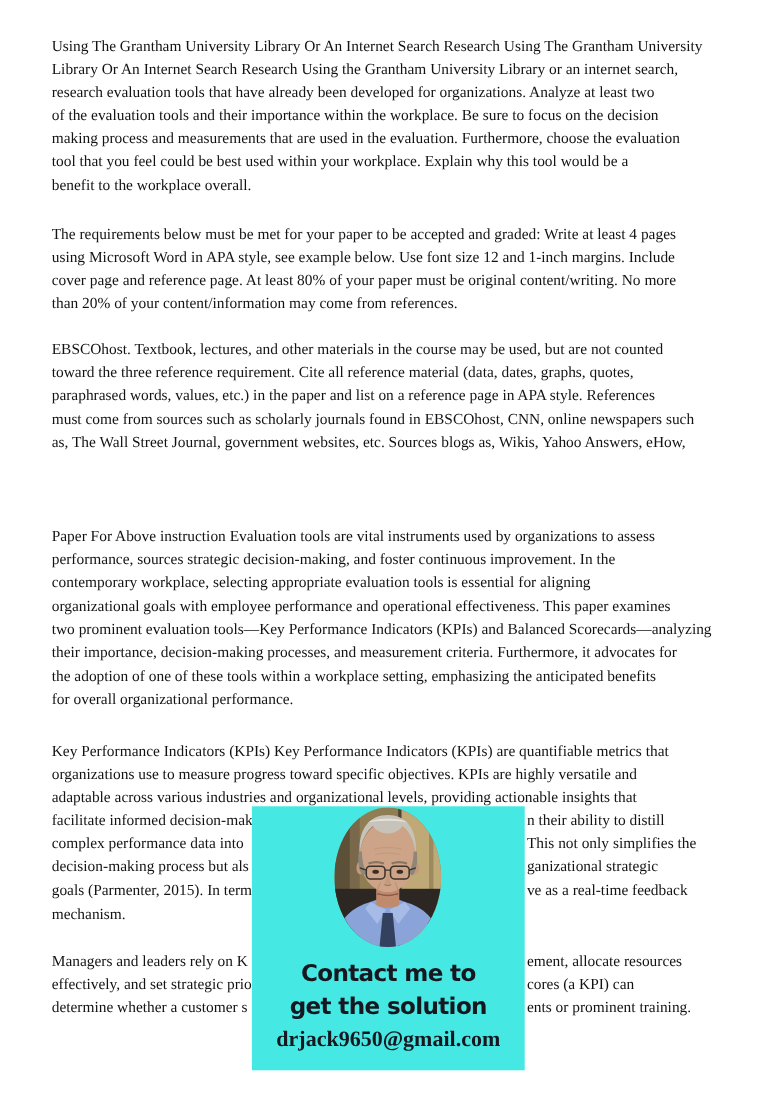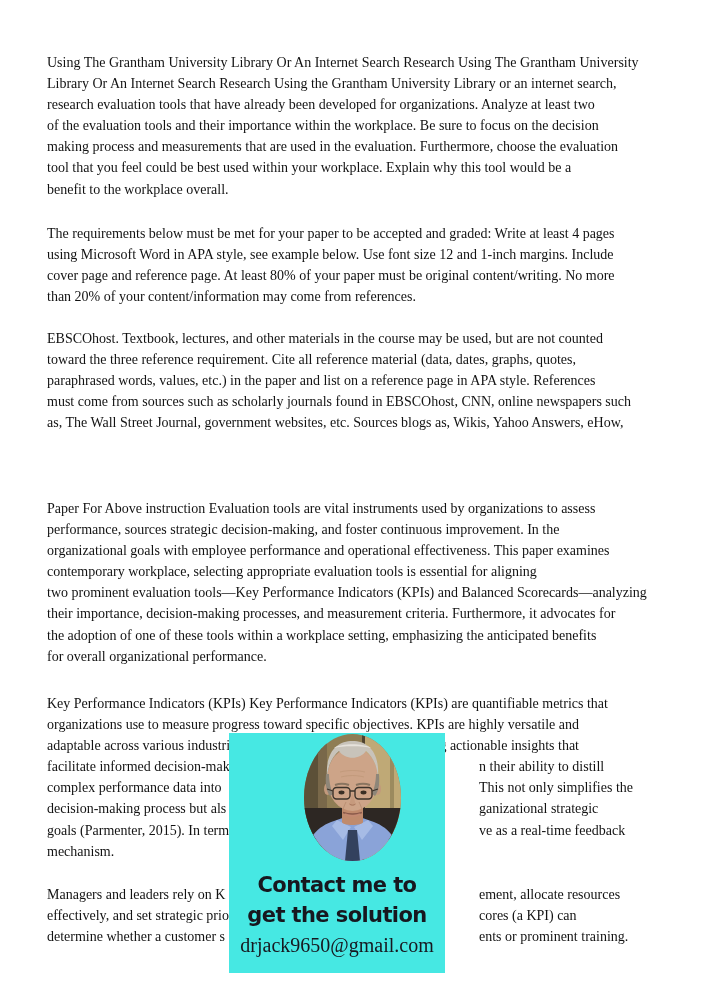--- a/index.html
+++ b/index.html
@@ -2,42 +2,42 @@
 <html><head>
 <meta charset="utf-8">
 <style>
   html,body{margin:0;padding:0;}
   body{
     width:708px;height:1000px;position:relative;overflow:hidden;
     background:#ffffff;color:#121212;
     font-family:"Liberation Serif","DejaVu Serif",serif;
   }
   .doc{position:absolute;left:47px;top:0;width:614px;}
-  .para{position:absolute;left:0;width:614px;margin-top:20px;}
+  .para{position:absolute;left:0;width:614px;}
   #p1{top:32px}#p2{top:203px}#p3{top:308px}#p4{top:478px}#p5{top:673px}#p6{top:864px}
   .line{
     white-space:nowrap;font-size:14px;line-height:21.1px;height:21.1px;
     position:relative;
   }
   .frag-right{position:absolute;left:432px;top:0;}
   
   .overlay{
-    position:absolute;left:229px;top:733px;width:216px;height:240px;
+    position:absolute;left:229px;top:733px;width:248px;height:240px;
     z-index:5;text-align:center;
   }
   .photo{position:absolute;left:75px;top:1px;width:97px;height:127px;display:block;}
   .headline{
     position:absolute;top:137px;left:0;right:0;
     font-family:"DejaVu Sans","Liberation Sans",sans-serif;
     font-weight:bold;font-size:21px;line-height:30px;letter-spacing:-0.6px;
   }
   .email{
     position:absolute;top:200px;left:0;right:0;
     font-family:"Liberation Serif",serif;
-    font-weight:normal;font-size:20px;line-height:24px;
+    font-weight:bold;font-size:20px;line-height:24px;
   }
 </style>
 </head>
 <body style="background: rgb(255, 255, 255); color: rgb(18, 18, 18);">
 
 <div class="doc">
     <div class="para" id="p1">
       <div class="line">Using The Grantham University Library Or An Internet Search Research Using The Grantham University</div>
       <div class="line">Library Or An Internet Search Research Using the Grantham University Library or an internet search,</div>
       <div class="line">research evaluation tools that have already been developed for organizations. Analyze at least two</div>
@@ -55,22 +55,22 @@
     <div class="para" id="p3">
       <div class="line">EBSCOhost. Textbook, lectures, and other materials in the course may be used, but are not counted</div>
       <div class="line">toward the three reference requirement. Cite all reference material (data, dates, graphs, quotes,</div>
       <div class="line">paraphrased words, values, etc.) in the paper and list on a reference page in APA style. References</div>
       <div class="line">must come from sources such as scholarly journals found in EBSCOhost, CNN, online newspapers such</div>
       <div class="line">as, The Wall Street Journal, government websites, etc. Sources blogs as, Wikis, Yahoo Answers, eHow,</div>
     </div>
     <div class="para" id="p4">
       <div class="line">Paper For Above instruction Evaluation tools are vital instruments used by organizations to assess</div>
       <div class="line">performance, sources strategic decision-making, and foster continuous improvement. In the</div>
+      <div class="line">contemporary workplace, selecting appropriate evaluation tools is essential for aligning</div>
       <div class="line">organizational goals with employee performance and operational effectiveness. This paper examines</div>
-      <div class="line">contemporary workplace, selecting appropriate evaluation tools is essential for aligning</div>
       <div class="line">two prominent evaluation tools—Key Performance Indicators (KPIs) and Balanced Scorecards—analyzing</div>
       <div class="line">their importance, decision-making processes, and measurement criteria. Furthermore, it advocates for</div>
       <div class="line">the adoption of one of these tools within a workplace setting, emphasizing the anticipated benefits</div>
       <div class="line">for overall organizational performance.</div>
     </div>
     <div class="para" id="p5">
       <div class="line">Key Performance Indicators (KPIs) Key Performance Indicators (KPIs) are quantifiable metrics that</div>
       <div class="line">organizations use to measure progress toward specific objectives. KPIs are highly versatile and</div>
       <div class="line">adaptable across various industries and organizational levels, providing actionable insights that</div>
       <div class="line"><span class="frag-left">facilitate informed decision-mak</span><span class="frag-right">n their ability to distill</span></div>

